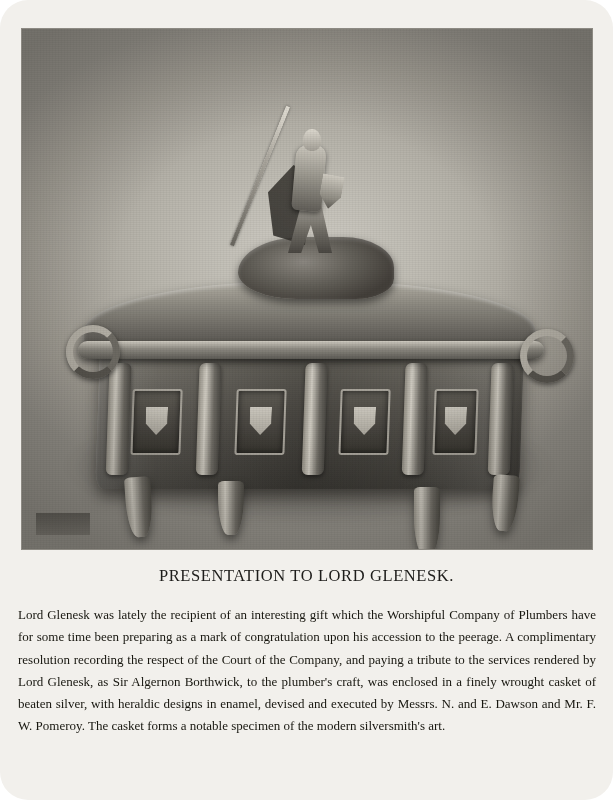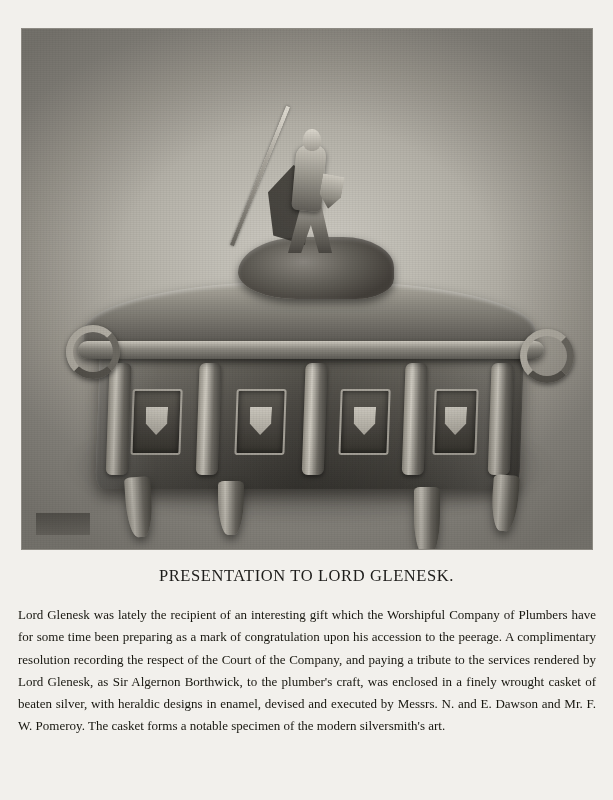--- a/index.html
+++ b/index.html
@@ -13,20 +13,21 @@
     font-family: "Liberation Serif", serif;
     color: #1a1a1a;
     overflow: hidden;
   }
   .page {
     position: relative;
     width: 613px;
     height: 800px;
     background: #f2f0ec;
     box-sizing: border-box;
+    border-radius: 28px;
   }
   
   .plate {
     position: absolute;
     left: 21px;
     top: 28px;
     width: 572px;
     height: 522px;
     background: #b9b6ae;
     border: 1px solid #8d8a83;

